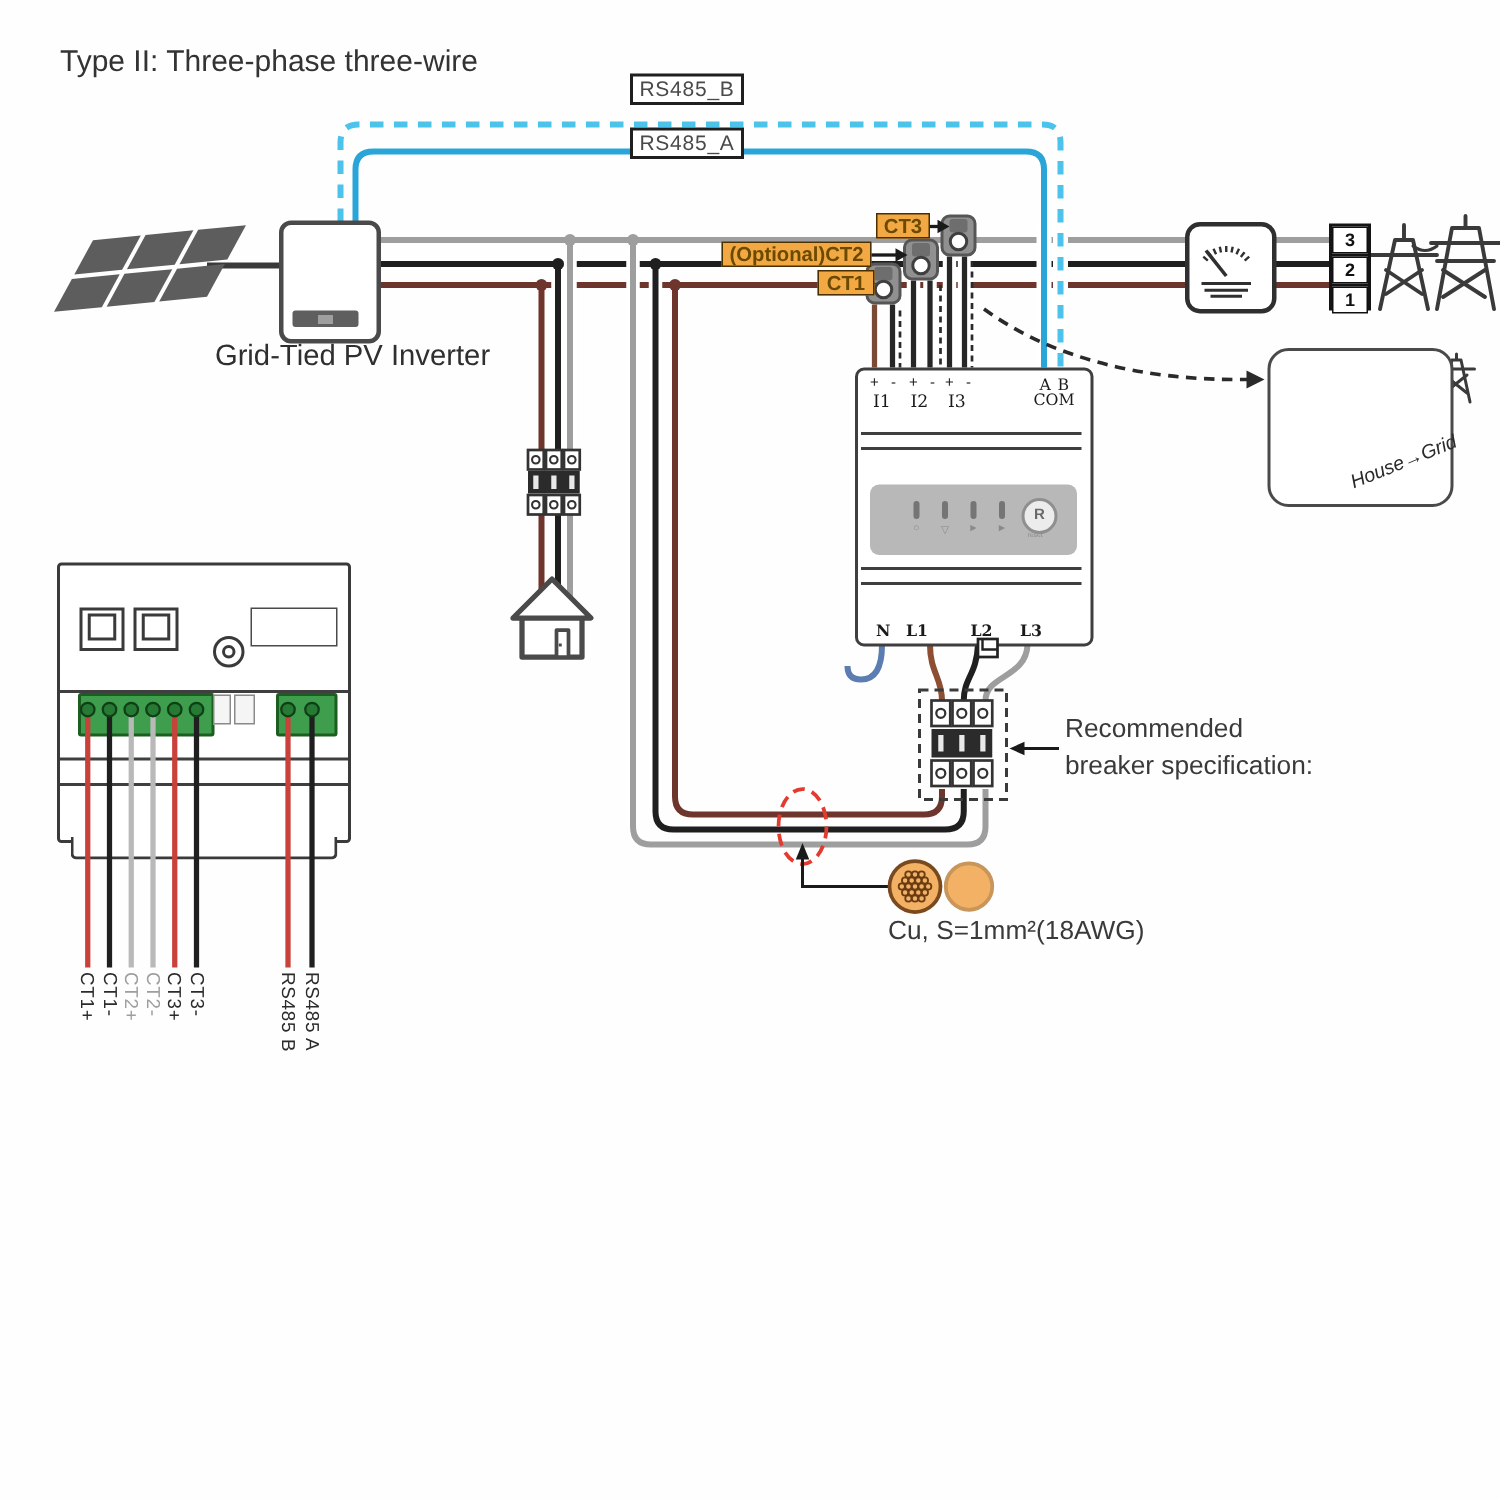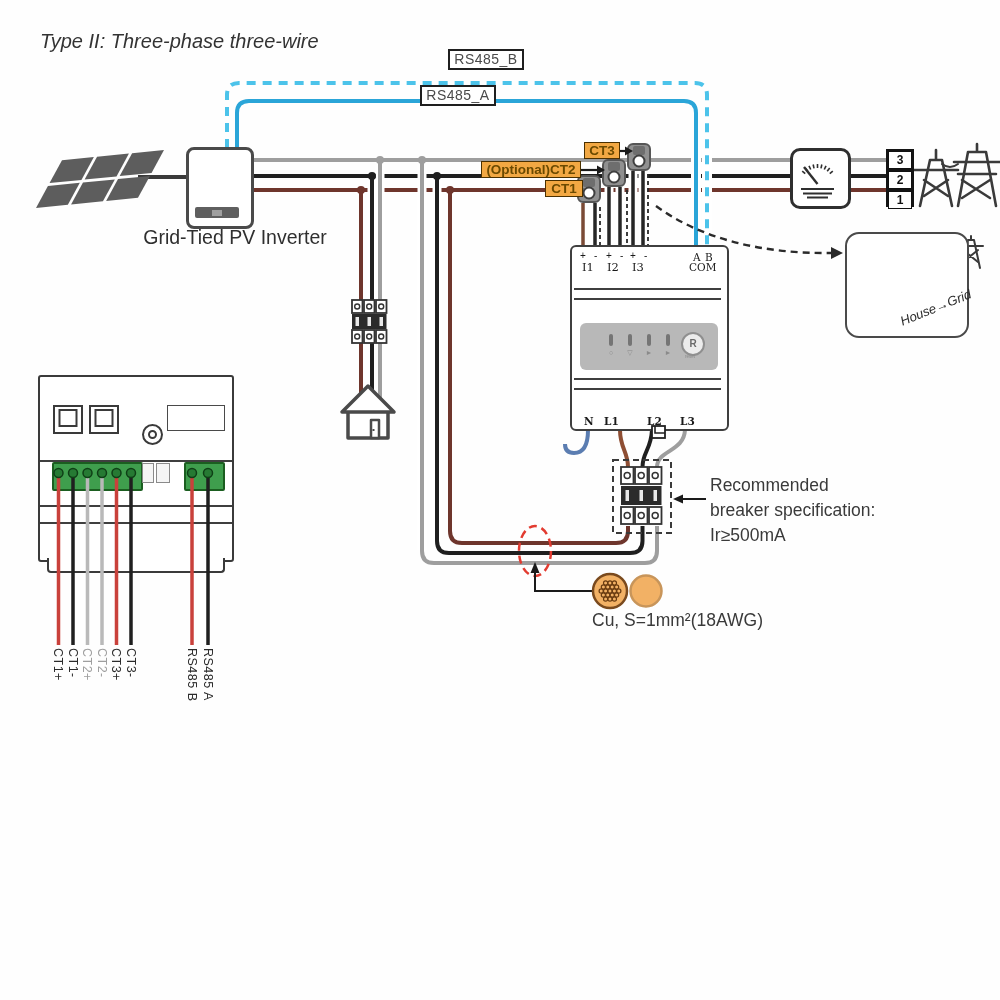--- a/index.html
+++ b/index.html
@@ -1,21 +1,21 @@
 <!DOCTYPE html>
 <html><head>
 <meta charset="utf-8">
 <style>
   html,body{margin:0;padding:0;background:#fff;}
   #stage{position:relative;width:1000px;height:1000px;background:#fefefe;overflow:hidden;
          font-family:"Liberation Sans",sans-serif;color:#2f2f2f;}
   .abs{position:absolute;}
   svg{display:block;}
   .layer{position:absolute;left:0;top:0;pointer-events:none;}
-  .title{font-size:20px;color:#333;font-style:italic;}
+  .title{font-size:20px;color:#333;}
   .boxlabel{border:2px solid #1f1f1f;background:#fff;color:#4a4a4a;font-size:14px;
             text-align:center;line-height:17px;letter-spacing:.5px;}
   .ctlabel{background:#F2A843;border:1.5px solid #4a3000;color:#6b4a00;font-size:13.5px;
            font-weight:bold;text-align:center;line-height:15px;}
   .device{border:2.5px solid #3f3f3f;background:#fff;border-radius:6px;}
   .hline{border-top:2px solid #3f3f3f;}
   .serif{font-family:"DejaVu Serif",serif;}
   .term{font-size:11.5px;color:#1a1a1a;}
   .pol{font-size:10px;color:#1a1a1a;}
   .botterm{font-size:10.5px;font-weight:bold;color:#1a1a1a;}
@@ -255,21 +255,21 @@
       <div style="background:#5d5d5d"></div>
   </div>
 
   <div class="abs" style="left:186px;top:147px;width:62px;height:76px;border:3px solid #4a4a4a;border-radius:8px;background:#fff;">
     <div class="invbar" style="left:6px;top:57px;width:44px;height:11px;">
       <div class="abs" style="left:17px;top:2.5px;width:10px;height:6px;background:#9f9f9f;"></div>
     </div>
   </div>
   <div class="abs" style="left:120px;top:226px;width:230px;text-align:center;font-size:19.5px;color:#2f2f2f;">Grid-Tied PV Inverter</div>
 
-  <div class="abs boxlabel" style="left:420px;top:49px;width:72px;height:17px;margin-left:28px;">RS485_B</div>
+  <div class="abs boxlabel" style="left:420px;top:49px;width:72px;height:17px;">RS485_B</div>
   <div class="abs boxlabel" style="left:420px;top:85px;width:72px;height:17px;">RS485_A</div>
 
   <div class="abs ctlabel" style="left:533px;top:180px;width:36px;height:15px;margin-left:12px;">CT1</div>
   <div class="abs ctlabel" style="left:481px;top:161px;width:98px;height:15px;">(Optional)CT2</div>
   <div class="abs ctlabel" style="left:584px;top:142px;width:34px;height:15px;">CT3</div>
 
   <div class="abs device" style="left:570px;top:245px;width:155px;height:182px;">
     <span class="abs pol" style="left:8px;top:3px;">+</span>
     <span class="abs pol" style="left:22px;top:3px;">-</span>
     <span class="abs pol" style="left:34px;top:3px;">+</span>
@@ -336,21 +336,20 @@
     <div class="gridcell">2</div>
     <div class="gridcell">1</div>
   </div>
 
   <div class="abs insetbox" style="left:845px;top:232px;width:120px;height:102px;"></div>
   <div class="abs insetlab" style="left:898px;top:300px;">House→Grid</div>
 
   <div class="abs note" style="left:710px;top:446px;margin-top:27px;">
     <div>Recommended</div>
     <div>breaker specification:</div>
-    <div>Ir≥500mA</div>
   </div>
 
   <div class="abs note" style="left:592px;top:608px;">Cu, S=1mm²(18AWG)</div>
 
   <div class="abs" style="left:38px;top:375px;width:192px;height:183px;border:2.5px solid #3a3a3a;border-radius:3px;background:#fff;">
     <div class="port" style="left:13px;top:28px;width:26px;height:25px;">
         <div class="pin"></div>
       </div>
     <div class="port" style="left:49px;top:28px;width:26px;height:25px;">
         <div class="pin"></div>

